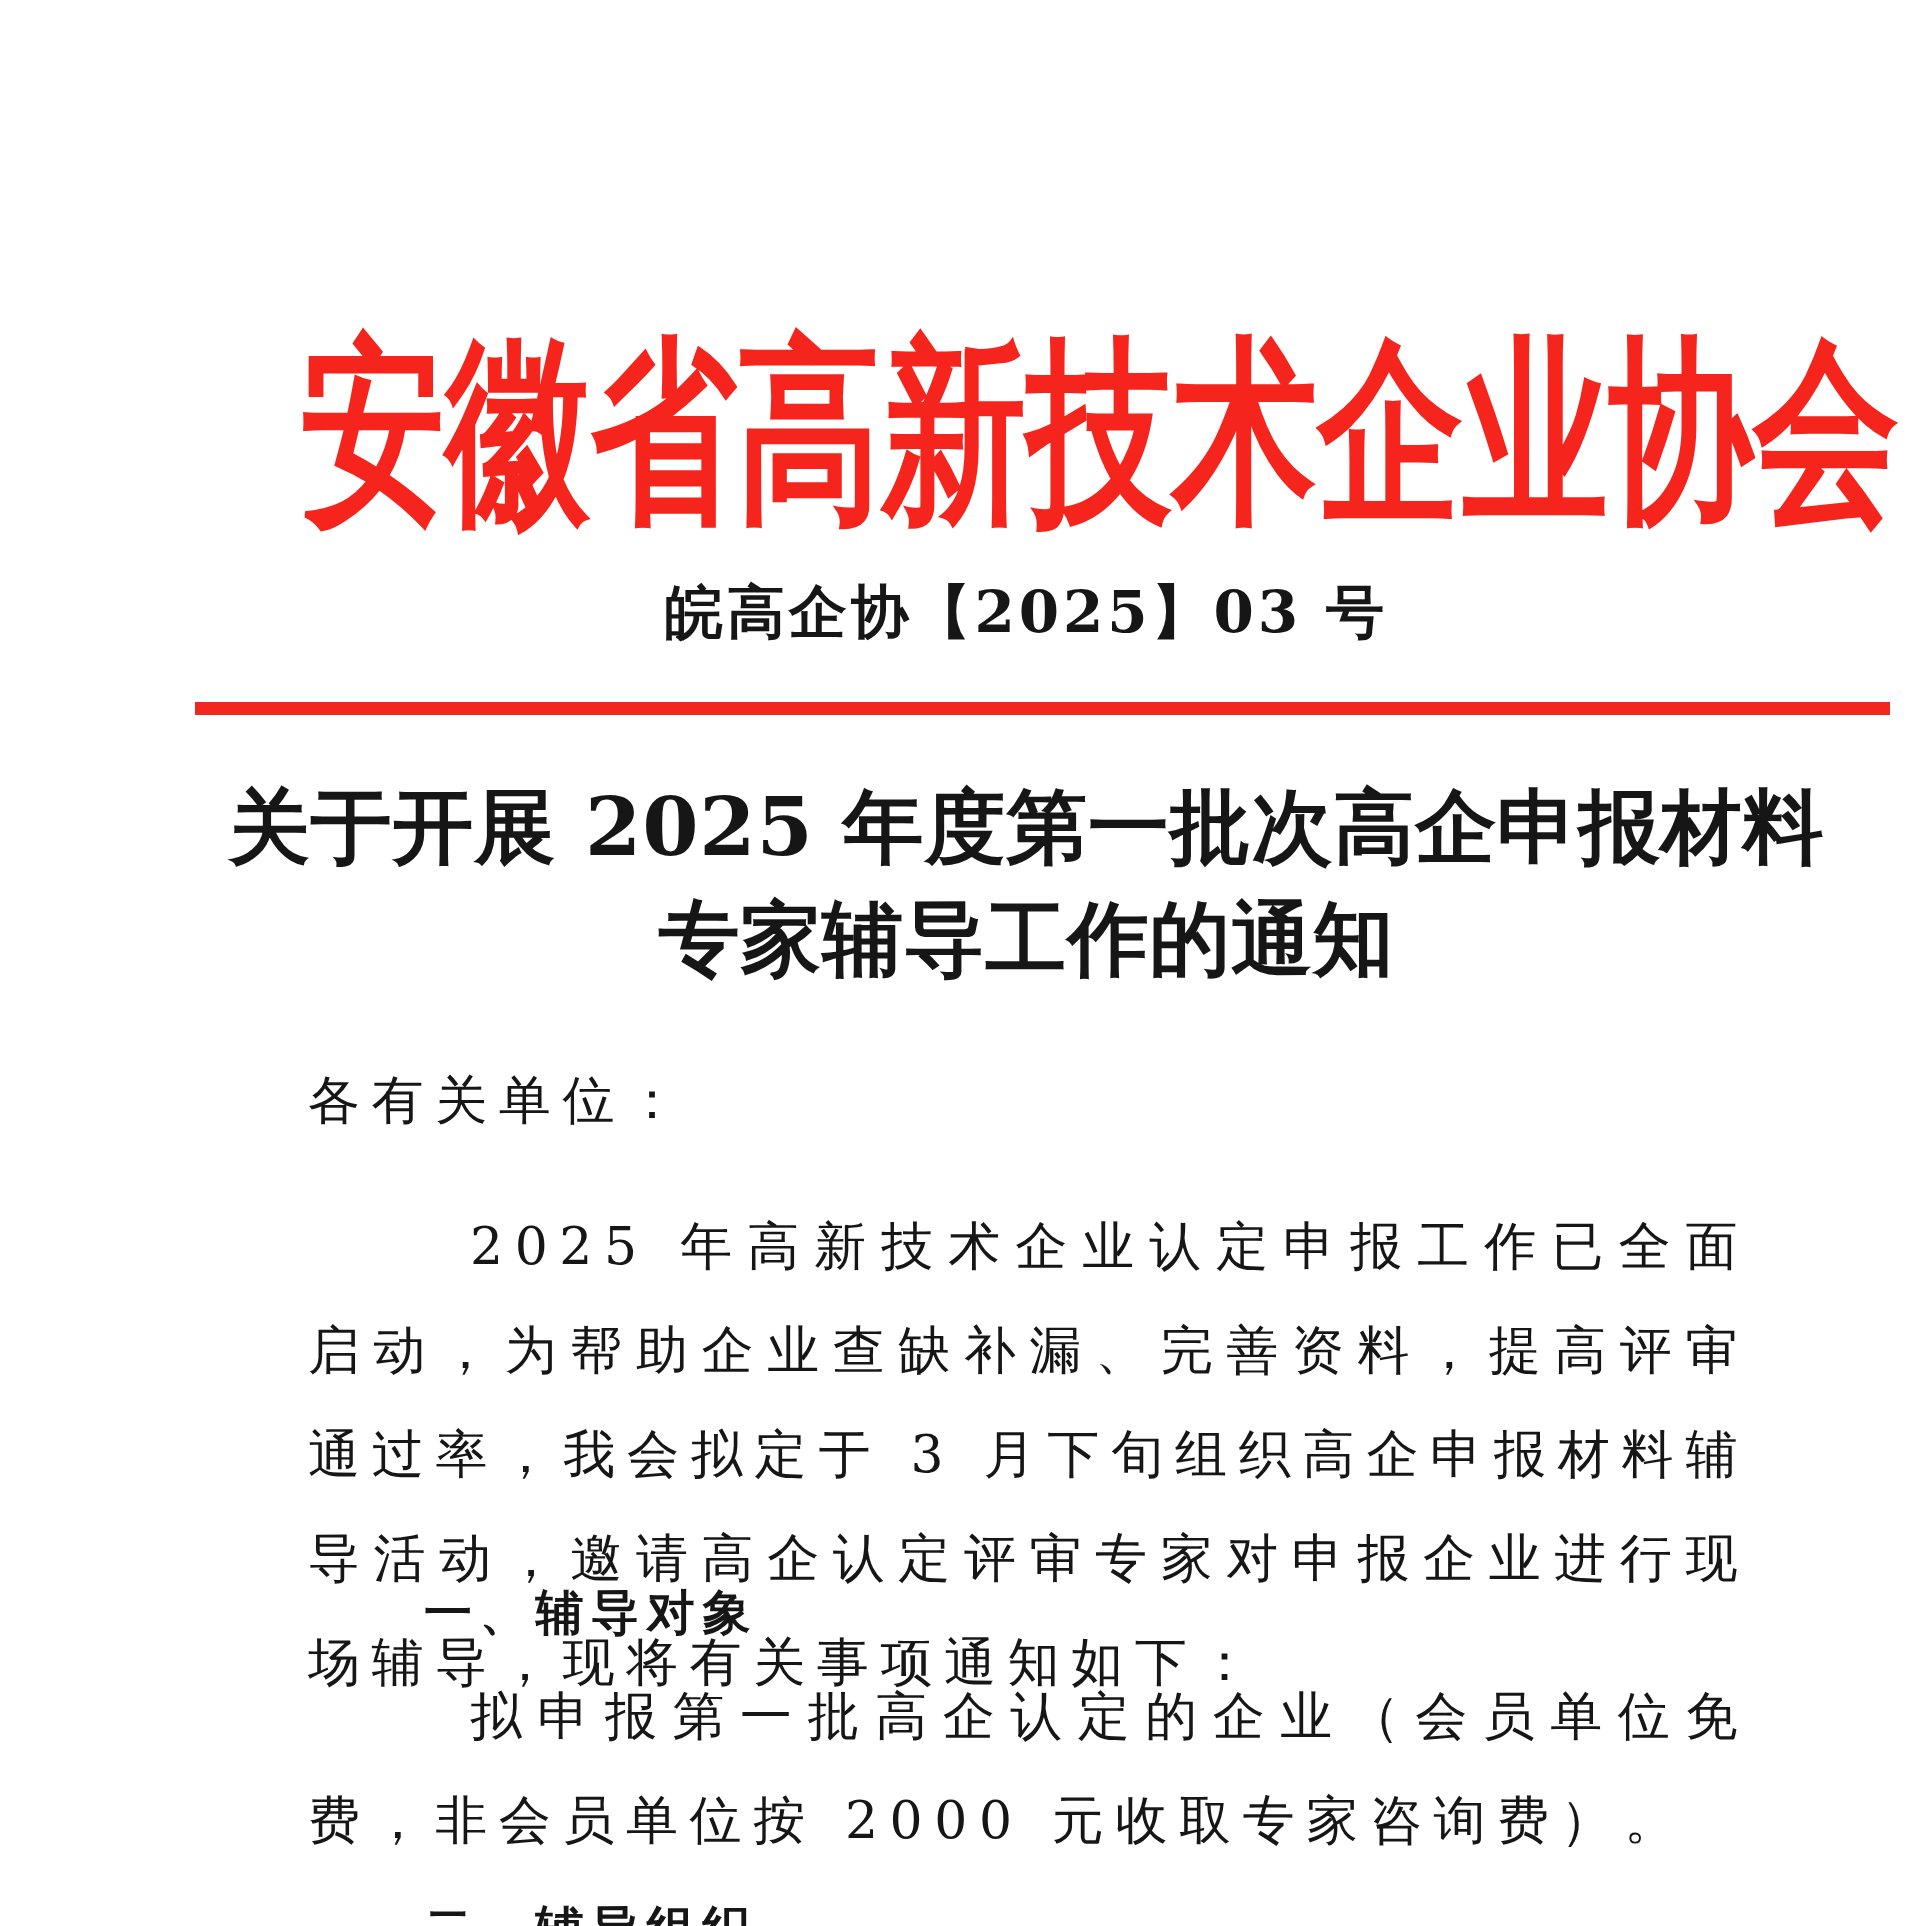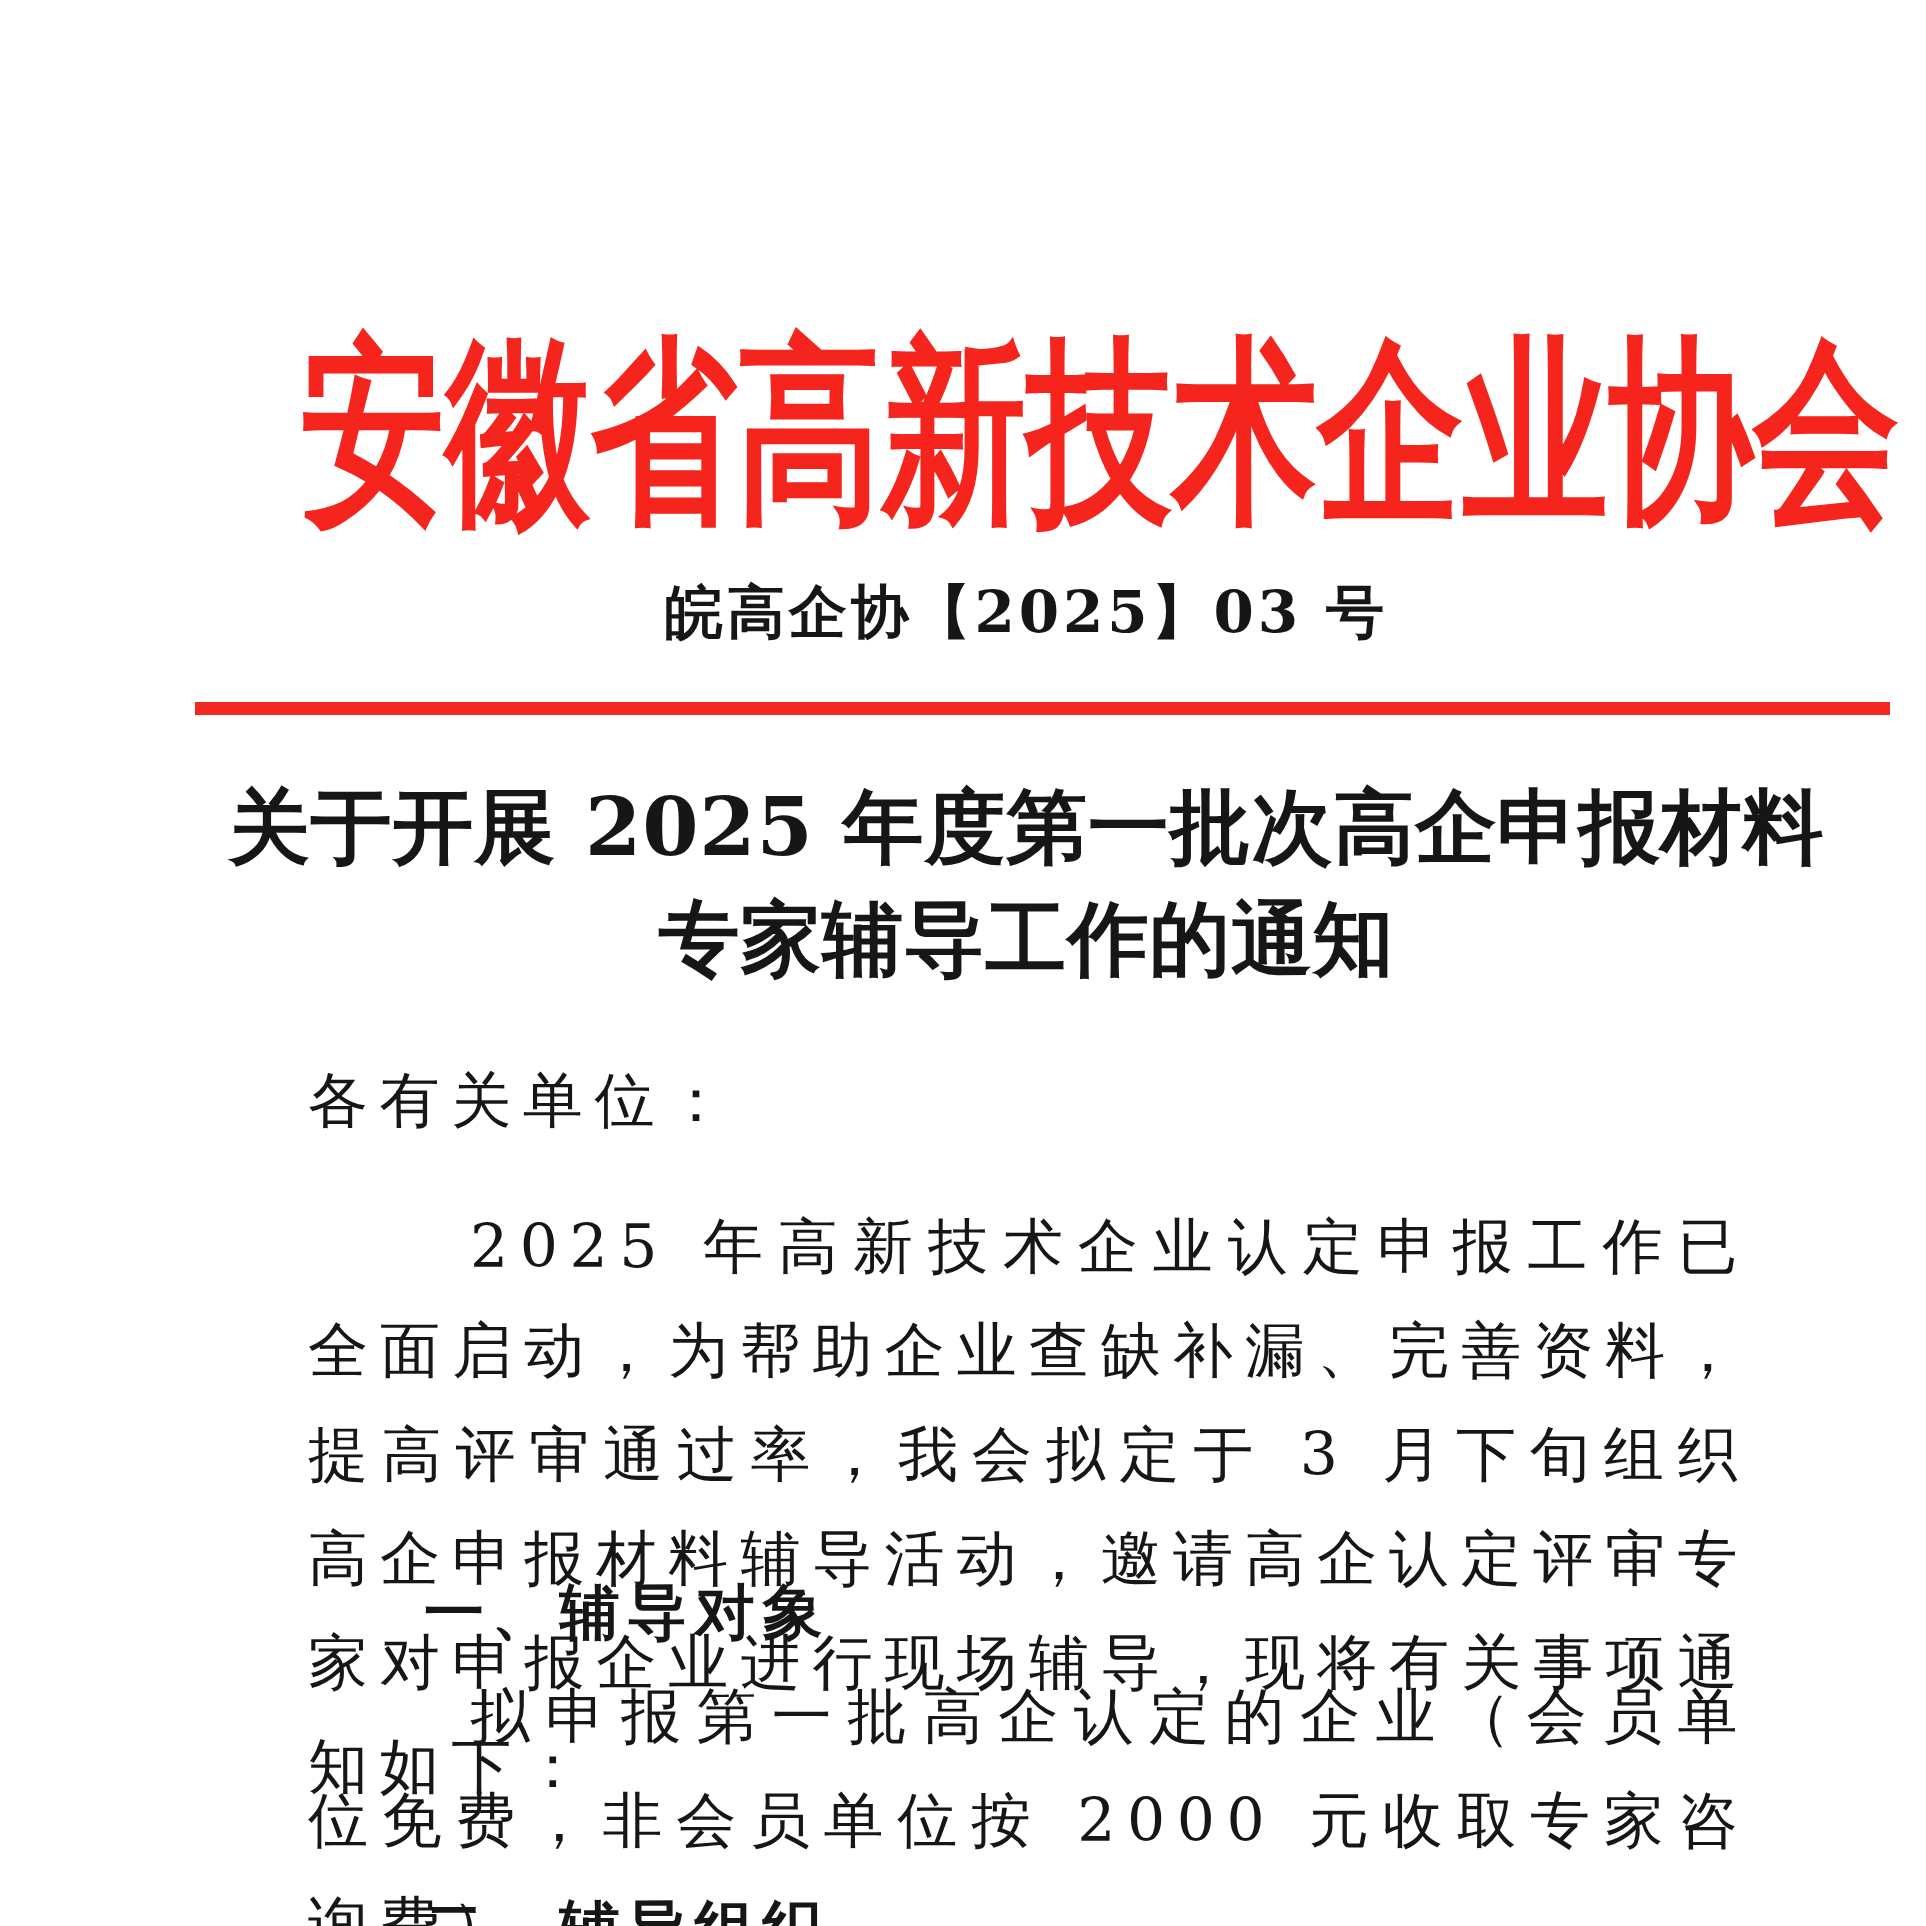--- a/index.html
+++ b/index.html
@@ -9,24 +9,24 @@
   .org-title { left: 300px; top: 316px; width: 1487px; height: 231px;
     display: flex; align-items: center; justify-content: space-between;
     color: #f5241c; font-family: "DejaVu Sans", sans-serif; font-weight: bold;
     font-size: 169px; line-height: 1; transform: scaleX(0.86) scaleY(1.18); transform-origin: left center; }
   .org-title span { display: inline-block; }
   .doc-number { left: 0; width: 2053px; top: 578px; text-align: center;
     font-size: 58px; font-weight: bold; letter-spacing: 3.9px; line-height: 1.2; }
   .red-rule { left: 195px; width: 1695px; top: 702px; height: 13px; background: #f2271f; }
   .notice-title { left: 0; width: 2053px; text-align: center; font-size: 81px;
     font-weight: bold; line-height: 1; letter-spacing: 0.8px; }
-  .para { left: 308px; width: 1441px; font-size: 60px; line-height: 104px;
+  .para { left: 308px; width: 1441px; font-size: 52px; line-height: 104px;
     letter-spacing: 11.6px; text-align: justify; }
   .indent { text-indent: 162px; }
-  .heading { left: 424px; font-size: 60px; line-height: 104px; font-weight: bold; letter-spacing: 7.7px;
+  .heading { left: 424px; font-size: 48px; line-height: 104px; font-weight: bold; letter-spacing: 7.7px;
     font-family: "DejaVu Sans", sans-serif; }
 </style>
 </head>
 <body>
 
 <div class="abs org-title">
   <span>安</span>
   <span>徽</span>
   <span>省</span>
   <span>高</span>

